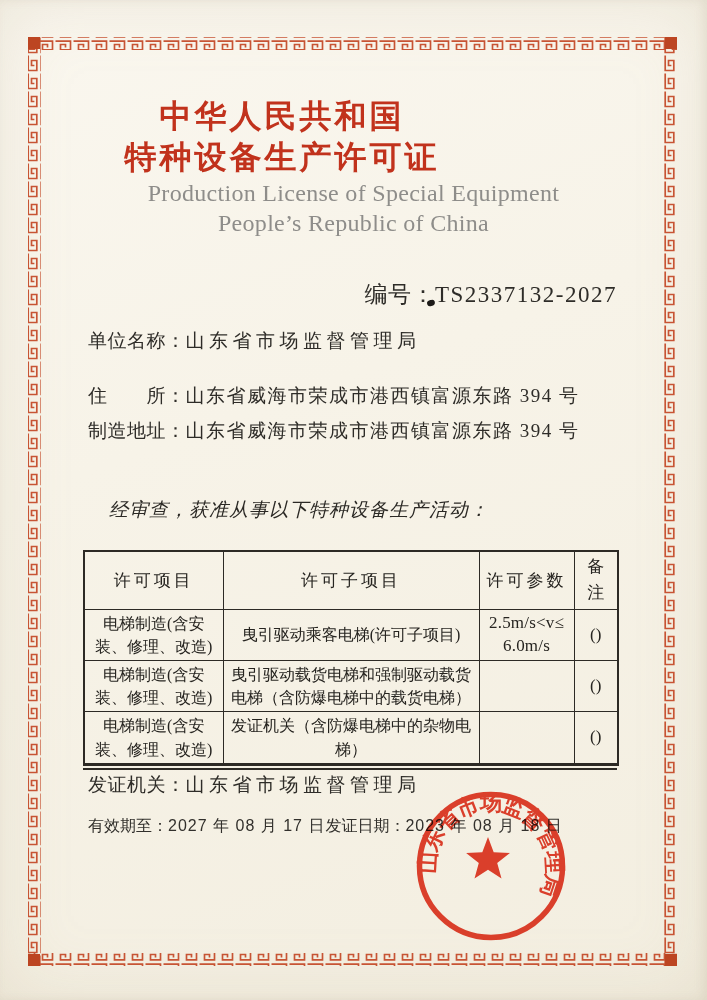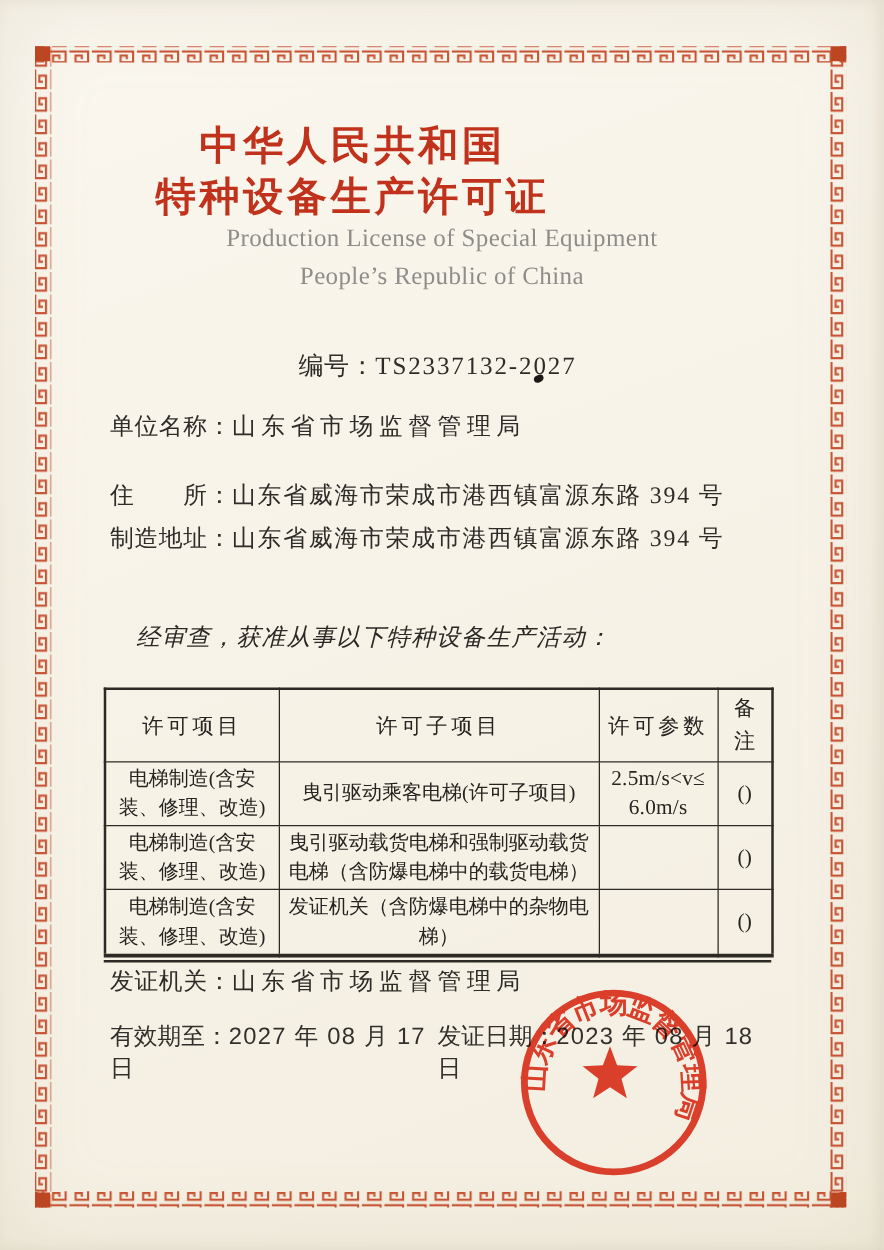--- a/index.html
+++ b/index.html
@@ -7,41 +7,41 @@
     position:relative;width:707px;height:1000px;overflow:hidden;
     background:linear-gradient(160deg,#faf7ef 0%,#f7f3e8 40%,#f3eee0 100%);
     box-shadow:inset 0 0 70px rgba(185,172,140,.22), inset -4px 0 10px rgba(160,150,120,.15);
     font-family:"Liberation Serif","DejaVu Serif",serif;
     color:#32302c;
   }
   .frame{position:absolute;left:0;top:0;pointer-events:none;}
   .abs{position:absolute;}
   .title-cn{left:0;width:564px;text-align:center;font-weight:bold;color:#c1321c;
             font-size:32px;letter-spacing:3px;line-height:1.1;}
-  .title-en{left:0;width:707px;text-align:center;color:#8e8d8a;font-size:20px;
+  .title-en{left:0;width:707px;text-align:center;color:#8e8d8a;font-size:24px;
             letter-spacing:.3px;line-height:1.2;}
-  .serial{left:83px;width:534px;text-align:center;font-size:20px;letter-spacing:.5px;color:#2e2c28;}
+  .serial{left:83px;width:534px;text-align:right;font-size:23px;letter-spacing:.5px;color:#2e2c28;}
   .serial .val{letter-spacing:1.5px;}
   .fld{left:88px;width:530px;font-size:19px;white-space:nowrap;color:#2e2c28;}
   .fld .lbl{letter-spacing:.5px;}
   .val-wide{letter-spacing:4.5px;}
   .val-norm{letter-spacing:1.5px;}
   .intro{left:109px;width:520px;font-size:19px;letter-spacing:1px;color:#2b2925;font-style:italic;}
   .table-wrap{left:83px;width:534px;border-bottom:2px solid #2d2a25;padding-bottom:2px;}
   table{border-collapse:collapse;width:534px;table-layout:fixed;
         font-family:"Liberation Serif","DejaVu Serif",serif;color:#262420;}
   th,td{border:1.6px solid #2d2a25;text-align:center;vertical-align:middle;padding:2px 3px;}
   table{border:2.5px solid #2d2a25;border-bottom-width:3px;}
   th{font-size:17px;font-weight:normal;letter-spacing:3px;height:46px;}
   td{font-size:16px;line-height:1.45;}
   tr.r1 td{height:40px;} tr.r2 td{height:41px;} tr.r3 td{height:40px;}
   .vert{display:inline-block;width:1.1em;line-height:1.55;word-break:break-all;letter-spacing:0;}
   .c-param{font-size:17px;line-height:1.35;letter-spacing:.2px;}
   .c-remark{font-size:17px;}
-  .dates{left:88px;width:524px;display:flex;justify-content:space-between;font-size:19px;}
+  .dates{left:88px;width:524px;display:flex;justify-content:flex-start;font-size:16px;}
   .num{font-family:"Liberation Sans",serif;letter-spacing:1px;}
   .ink-dot{left:427px;top:300px;width:8px;height:6px;background:#1c1a18;border-radius:50% 40% 55% 45%;transform:rotate(-15deg);}
   .stamp{position:absolute;left:391px;top:766px;mix-blend-mode:multiply;opacity:.93;}
 </style>
 </head>
 <body>
 
 <div class="page">
 
   <svg class="frame" width="707" height="1000" viewBox="0 0 707 1000">

